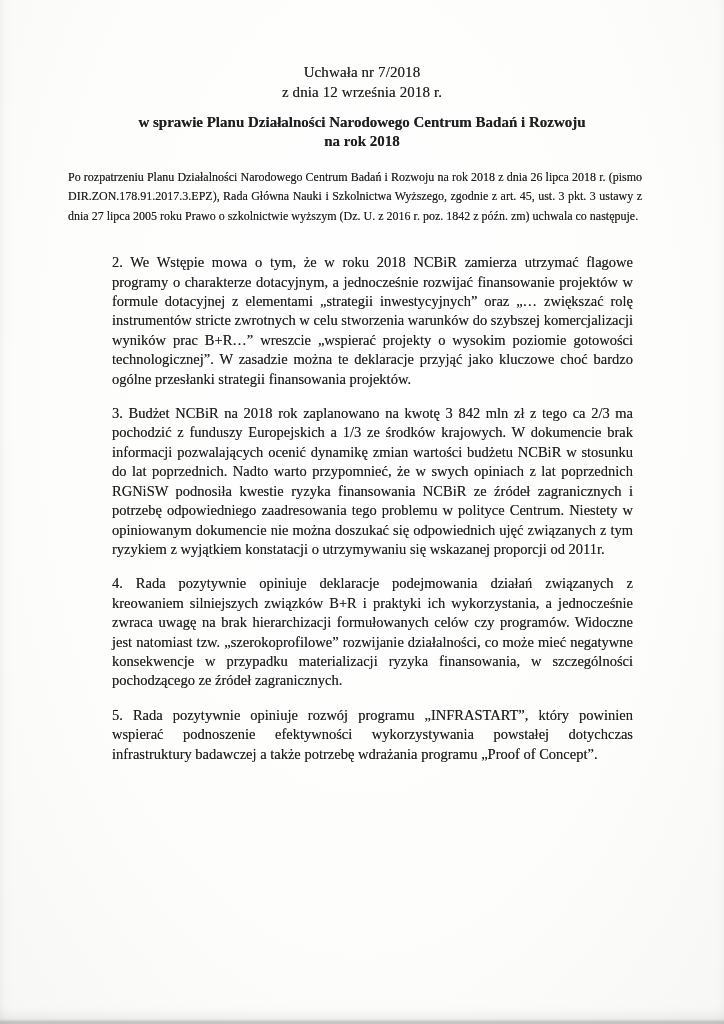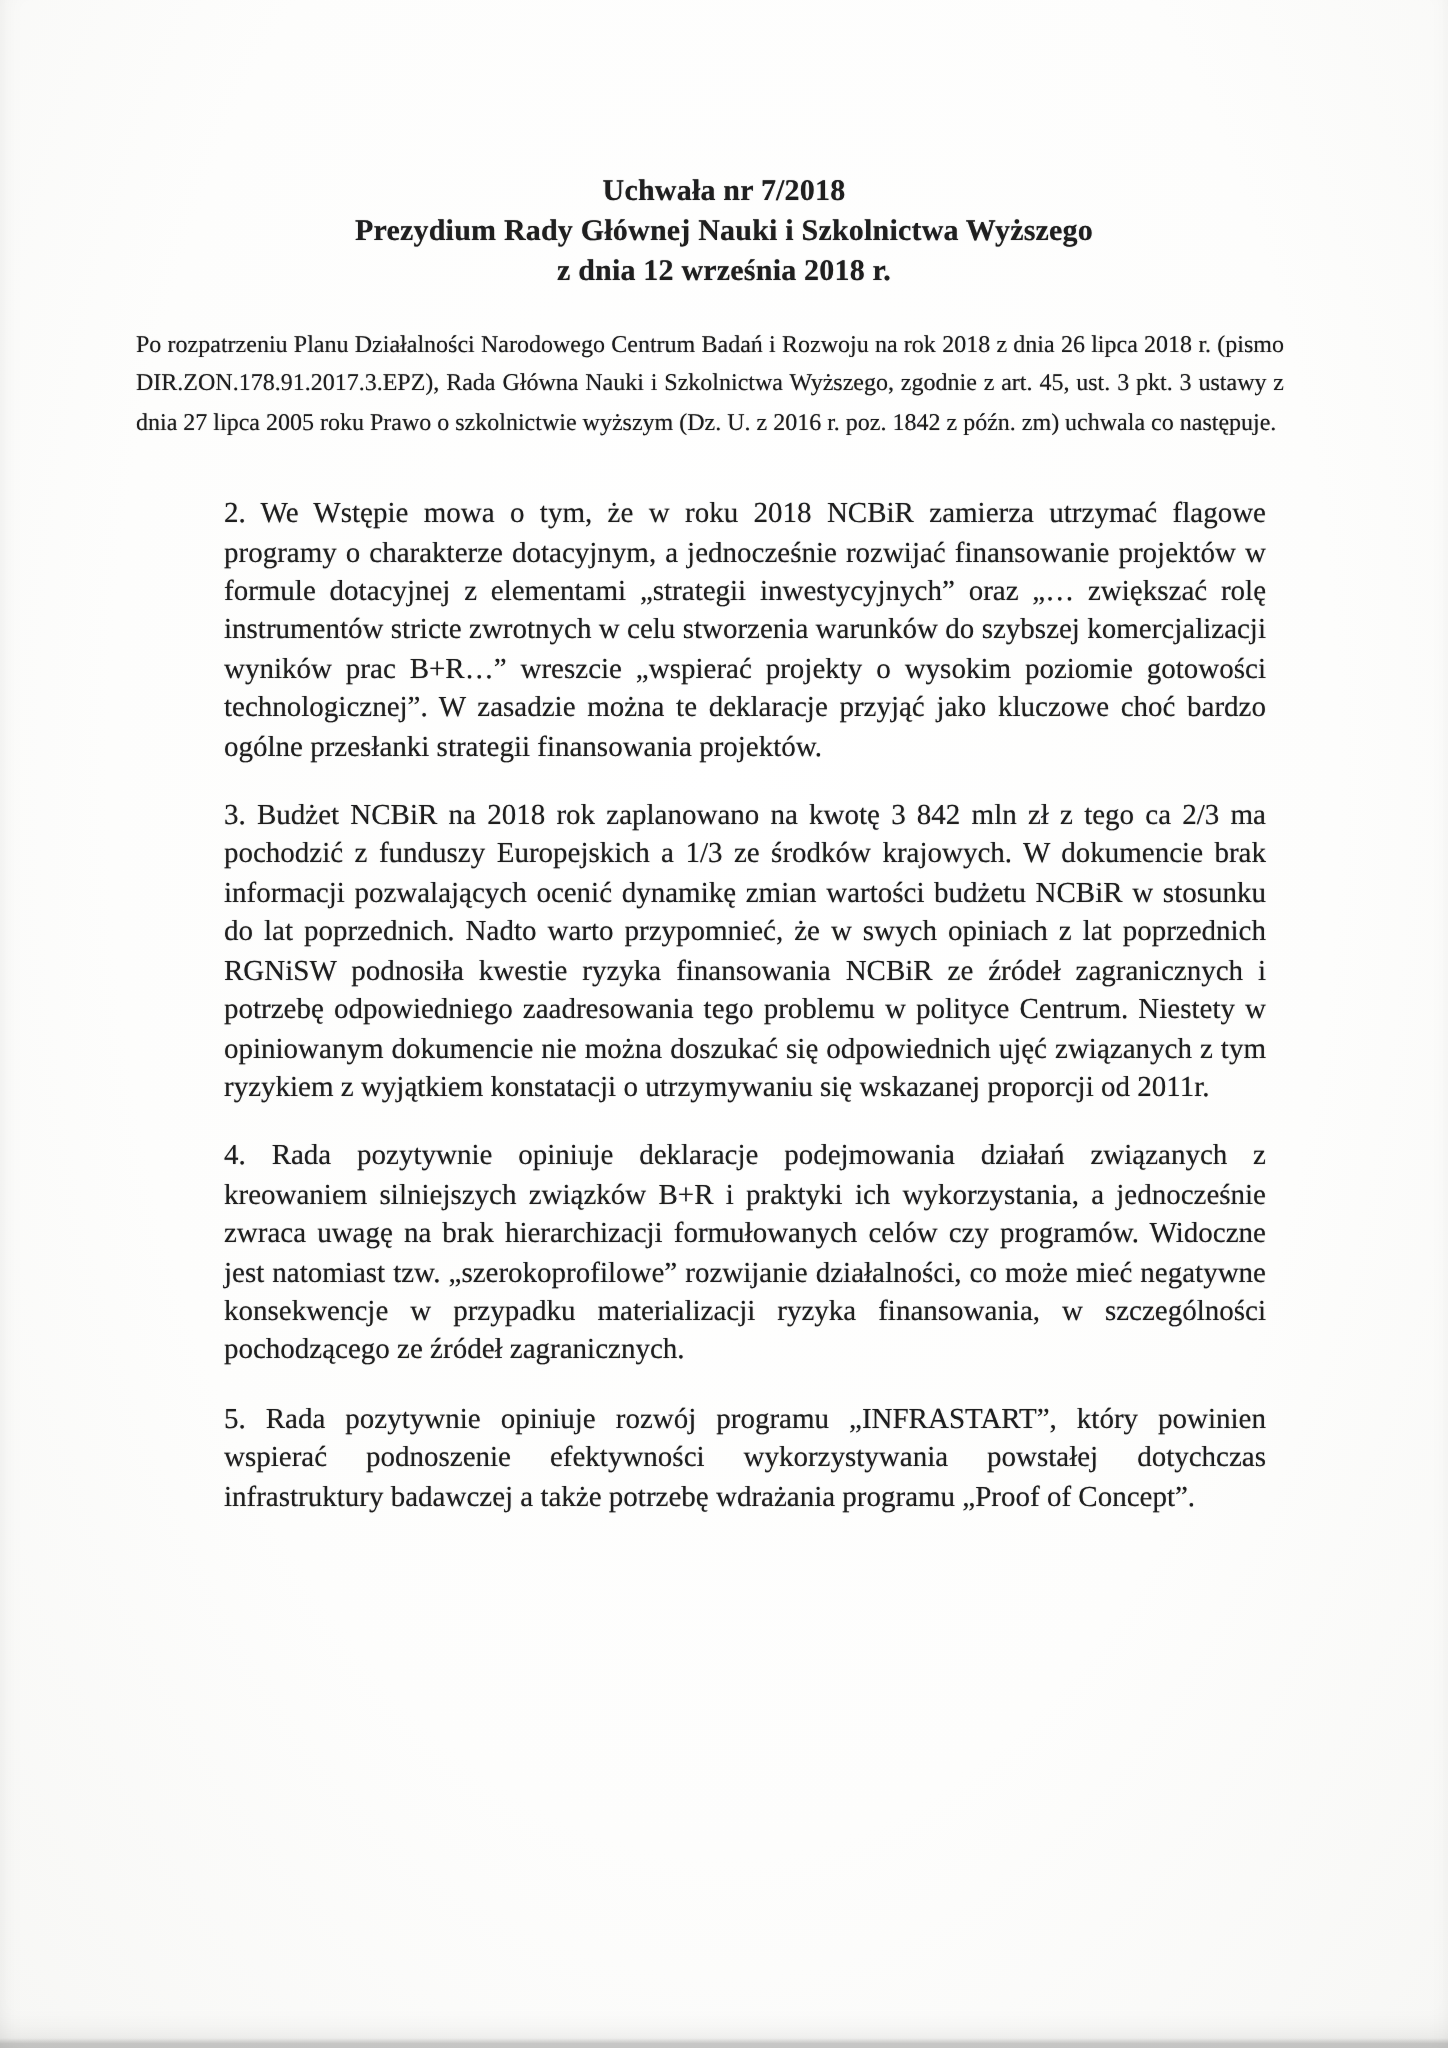--- a/index.html
+++ b/index.html
@@ -22,23 +22,23 @@
     box-shadow:
       inset 10px 0 16px -14px rgba(0,0,0,0.10),
       inset -8px 0 14px -12px rgba(0,0,0,0.07),
       inset 0 -16px 18px -14px rgba(0,0,0,0.14);
     overflow: hidden;
   }
   .scan-text {
     text-shadow: 0 0 0.5px rgba(40,40,40,0.65);
   }
   .heading {
-    padding-top: 86px;
+    padding-top: 62px;
     text-align: center;
-    font-weight: 700;
+    font-weight: 400;
     font-size: 15px;
     line-height: 20px;
   }
   .heading div {
     letter-spacing: 0.1px;
   }
   .subject {
     margin-top: 11px;
     text-align: center;
     font-weight: 700;
@@ -86,24 +86,27 @@
     pointer-events: none;
   }
 </style>
 </head>
 <body>
 
 <div class="page scan-text">
 
   <div class="heading">
     <div>Uchwała nr 7/2018</div>
-    <div>Prezydium Rady Głównej Nauki i Szkolnictwa Wyższego</div>
     <div>z dnia 12 września 2018 r.</div>
   </div>
 
+  <div class="subject">
+    <div>w sprawie Planu Działalności Narodowego Centrum Badań i Rozwoju</div>
+    <div>na rok 2018</div>
+  </div>
 
   <p class="intro">Po rozpatrzeniu Planu Działalności Narodowego Centrum Badań i Rozwoju na rok 2018  z dnia 26 lipca 2018 r.  (pismo DIR.ZON.178.91.2017.3.EPZ), Rada Główna Nauki i Szkolnictwa Wyższego, zgodnie z art. 45, ust. 3 pkt. 3 ustawy z dnia 27 lipca 2005 roku Prawo o szkolnictwie wyższym (Dz. U. z 2016 r.  poz. 1842 z późn. zm) uchwala co następuje.</p>
 
 
   <div class="remarks">
     <p class="remark">2. We Wstępie mowa o tym, że w roku 2018 NCBiR zamierza utrzymać flagowe programy o charakterze dotacyjnym, a jednocześnie rozwijać finansowanie projektów w formule dotacyjnej z elementami „strategii inwestycyjnych” oraz „… zwiększać rolę instrumentów stricte zwrotnych w celu stworzenia warunków do szybszej komercjalizacji wyników prac B+R…” wreszcie „wspierać projekty o wysokim poziomie gotowości technologicznej”. W zasadzie można te deklaracje przyjąć jako kluczowe choć bardzo ogólne przesłanki strategii finansowania projektów.</p>
     <p class="remark">3. Budżet NCBiR na 2018 rok zaplanowano na kwotę 3 842 mln zł z tego ca 2/3 ma pochodzić z funduszy Europejskich a 1/3 ze środków krajowych. W dokumencie brak informacji pozwalających ocenić dynamikę zmian wartości budżetu NCBiR w stosunku do lat poprzednich. Nadto warto przypomnieć, że w swych opiniach z lat poprzednich RGNiSW podnosiła kwestie ryzyka finansowania NCBiR ze źródeł zagranicznych i potrzebę odpowiedniego zaadresowania tego problemu w polityce Centrum. Niestety w opiniowanym dokumencie nie można doszukać się odpowiednich ujęć związanych z tym ryzykiem z wyjątkiem konstatacji o utrzymywaniu się wskazanej proporcji od 2011r.</p>
     <p class="remark">4. Rada pozytywnie opiniuje deklaracje podejmowania działań związanych z kreowaniem silniejszych związków B+R i praktyki ich wykorzystania, a jednocześnie zwraca uwagę na brak hierarchizacji formułowanych celów czy programów. Widoczne jest natomiast tzw. „szerokoprofilowe” rozwijanie działalności, co może mieć negatywne konsekwencje w przypadku materializacji ryzyka finansowania, w szczególności pochodzącego ze źródeł zagranicznych.</p>
     <p class="remark">5. Rada pozytywnie opiniuje rozwój programu „INFRASTART”, który powinien wspierać podnoszenie efektywności wykorzystywania powstałej dotychczas infrastruktury badawczej a także potrzebę wdrażania programu  „Proof of Concept”.</p>
   </div>

